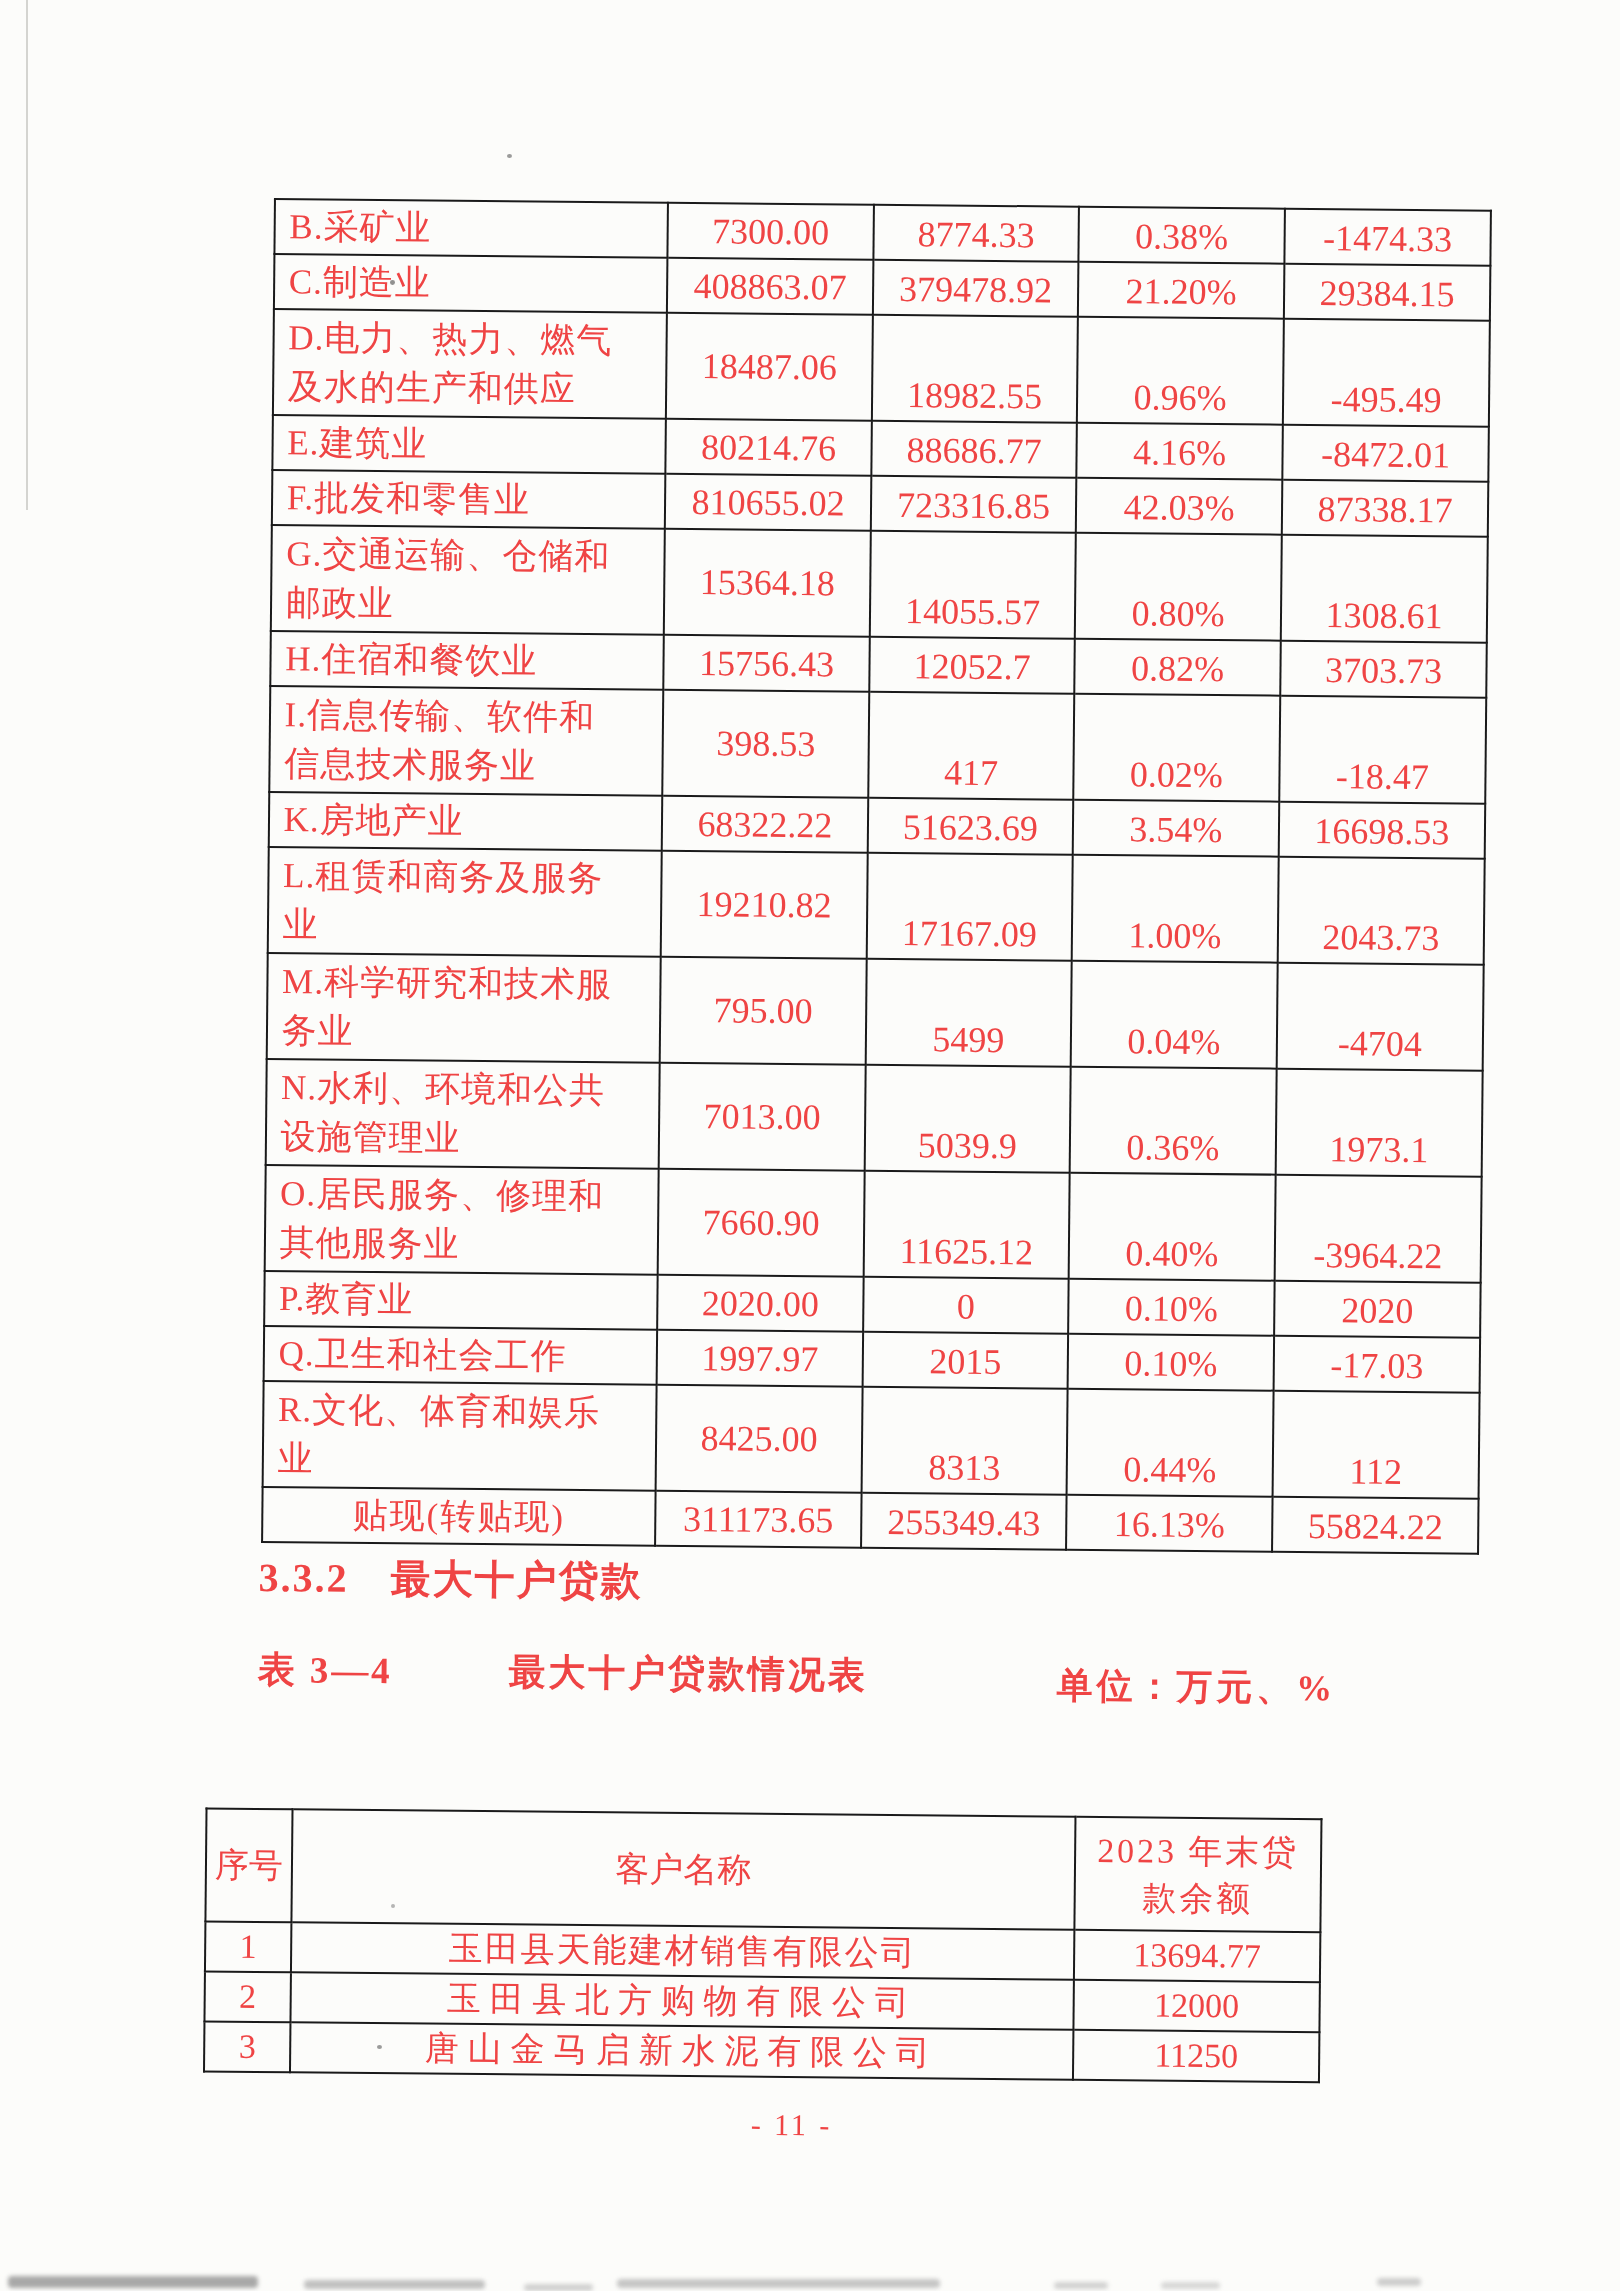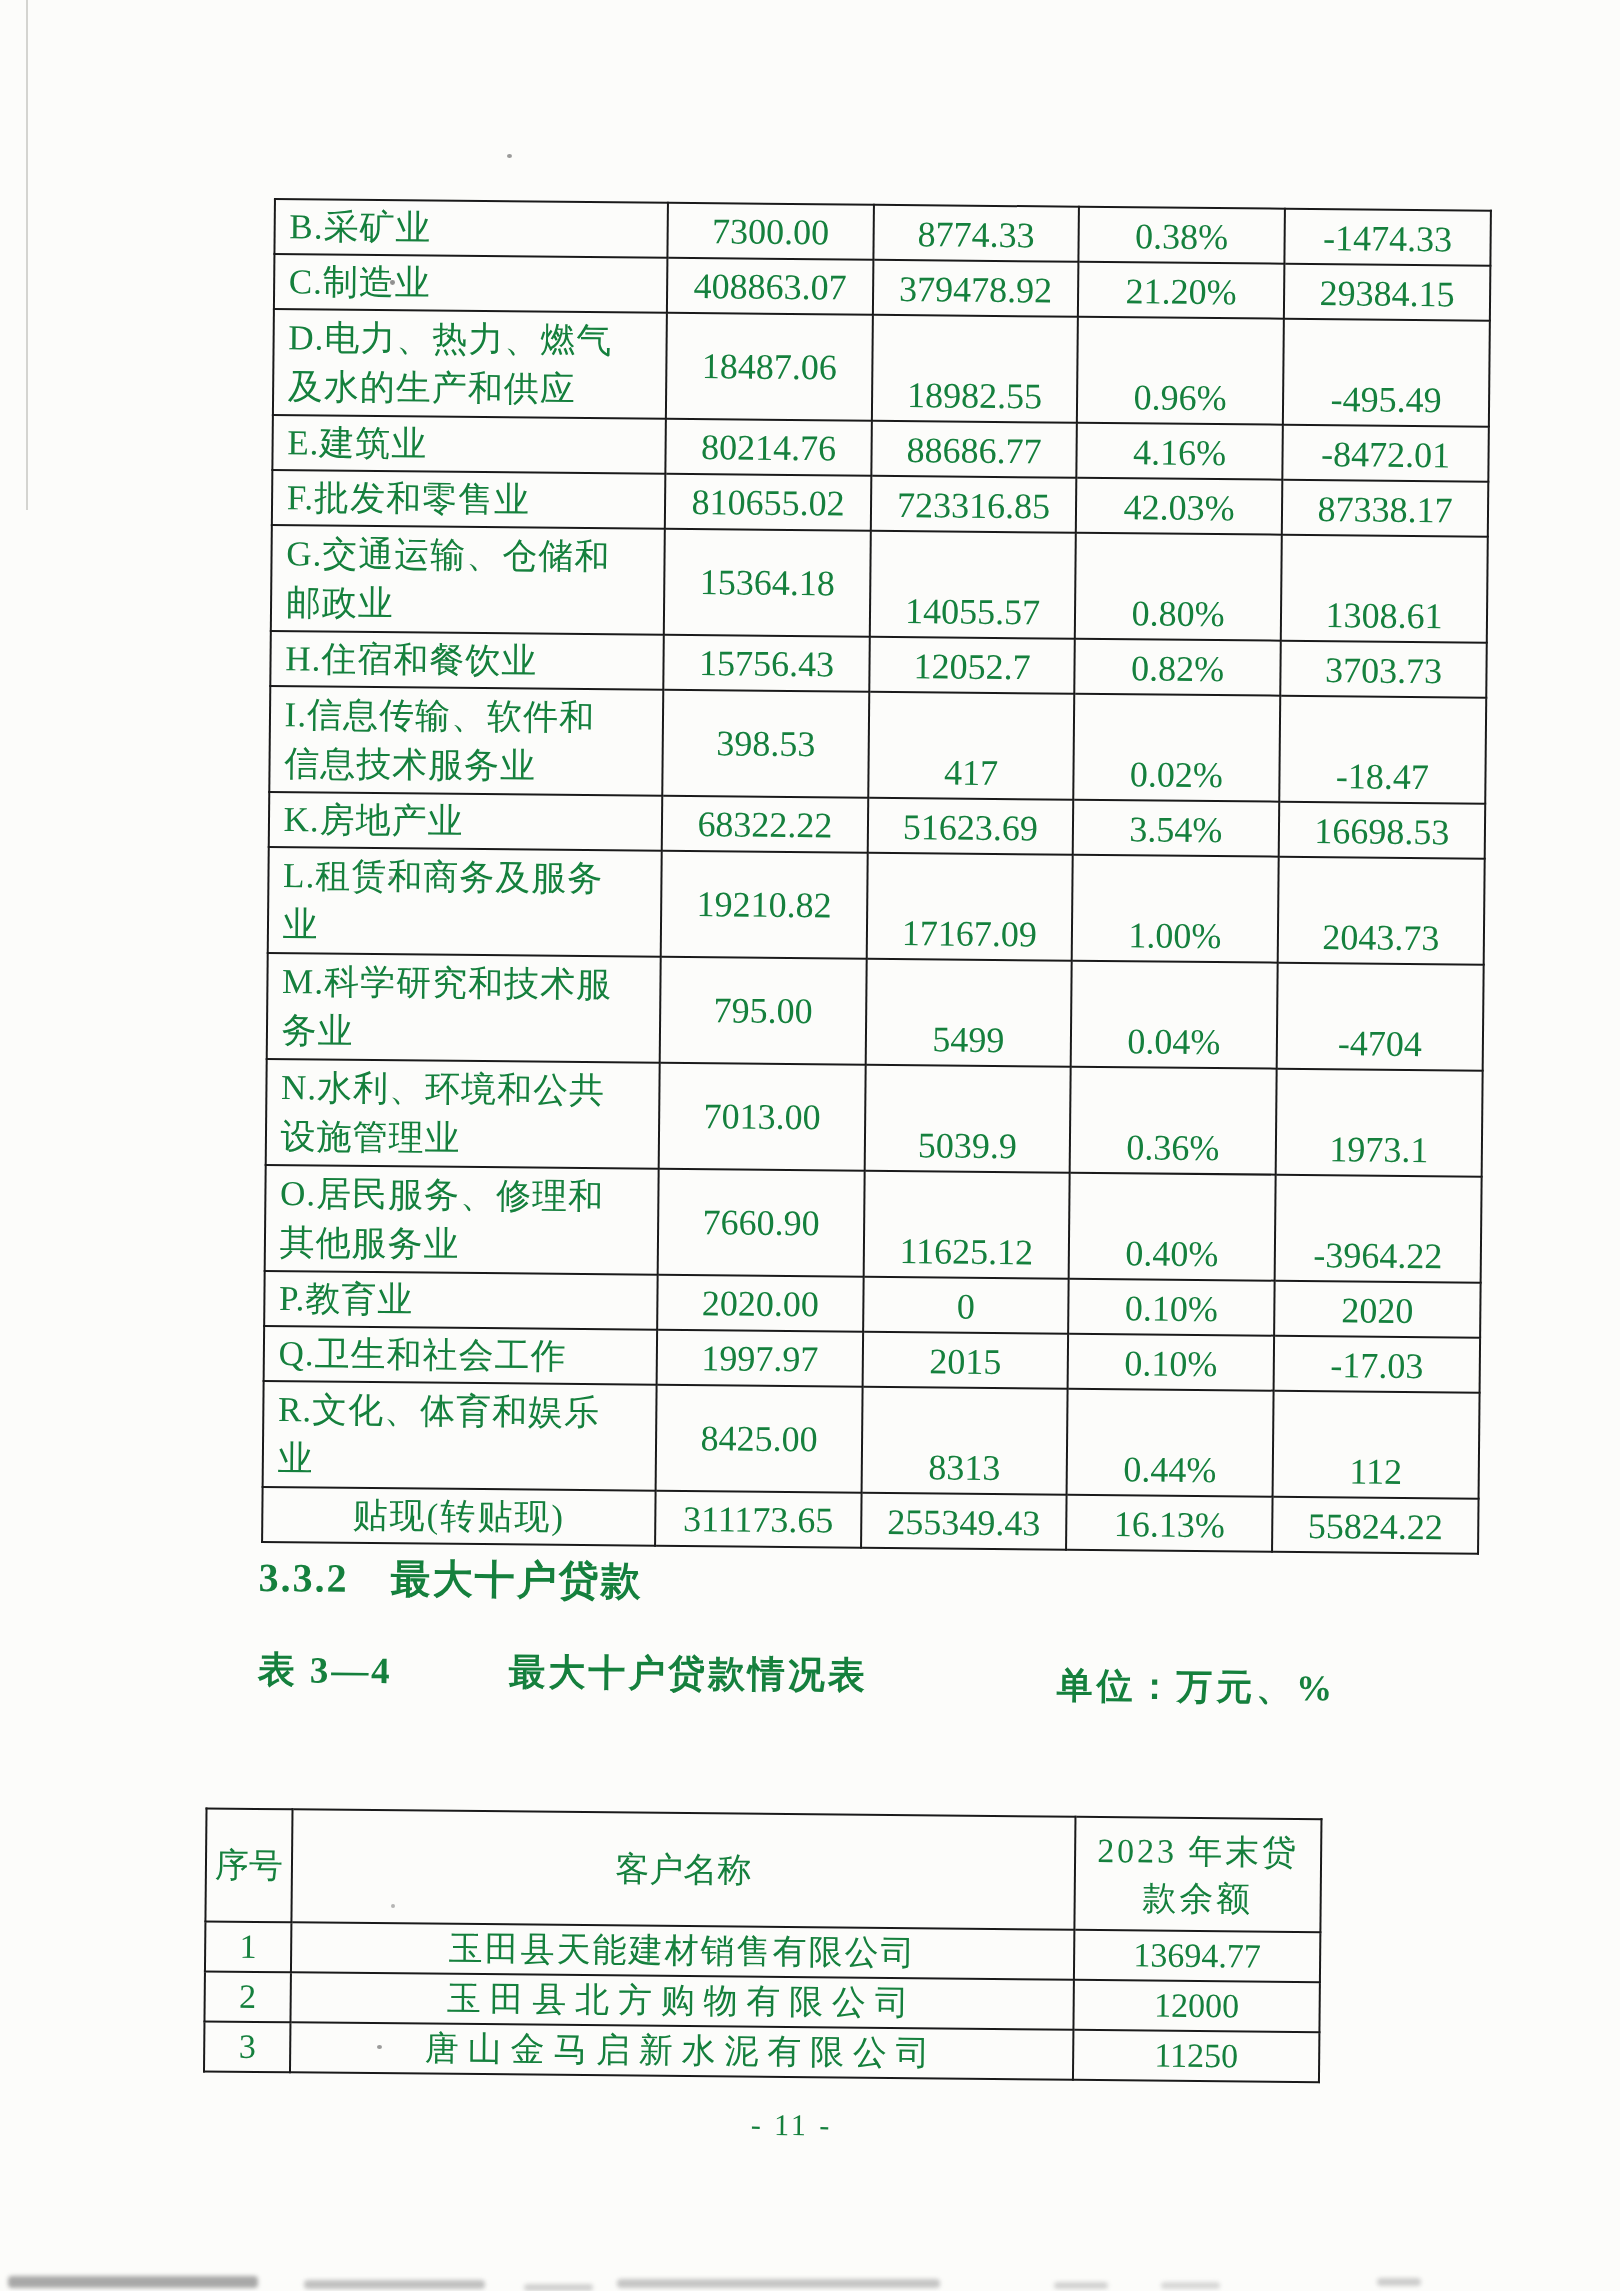--- a/index.html
+++ b/index.html
@@ -3,21 +3,21 @@
 <meta charset="utf-8">
 <style>
   html,body{margin:0;padding:0;}
   body{
     width:1620px;height:2292px;
     background:#e9e9e7;
     font-family:"Liberation Serif","DejaVu Serif",serif;
   }
   #page{
     position:relative;width:1620px;height:2292px;
-    background:#fcfcfa;overflow:hidden;color:#15803d;
+    background:#fcfcfa;overflow:hidden;color:#ef4444;
   }
   #sheet{
     position:absolute;left:0;top:0;width:1620px;height:2292px;
     transform:rotate(0.55deg);
     transform-origin:274px 196px;
   }
   
   #industry-table{
     position:absolute;left:274px;top:198px;width:1215px;
     border-collapse:collapse;table-layout:fixed;

